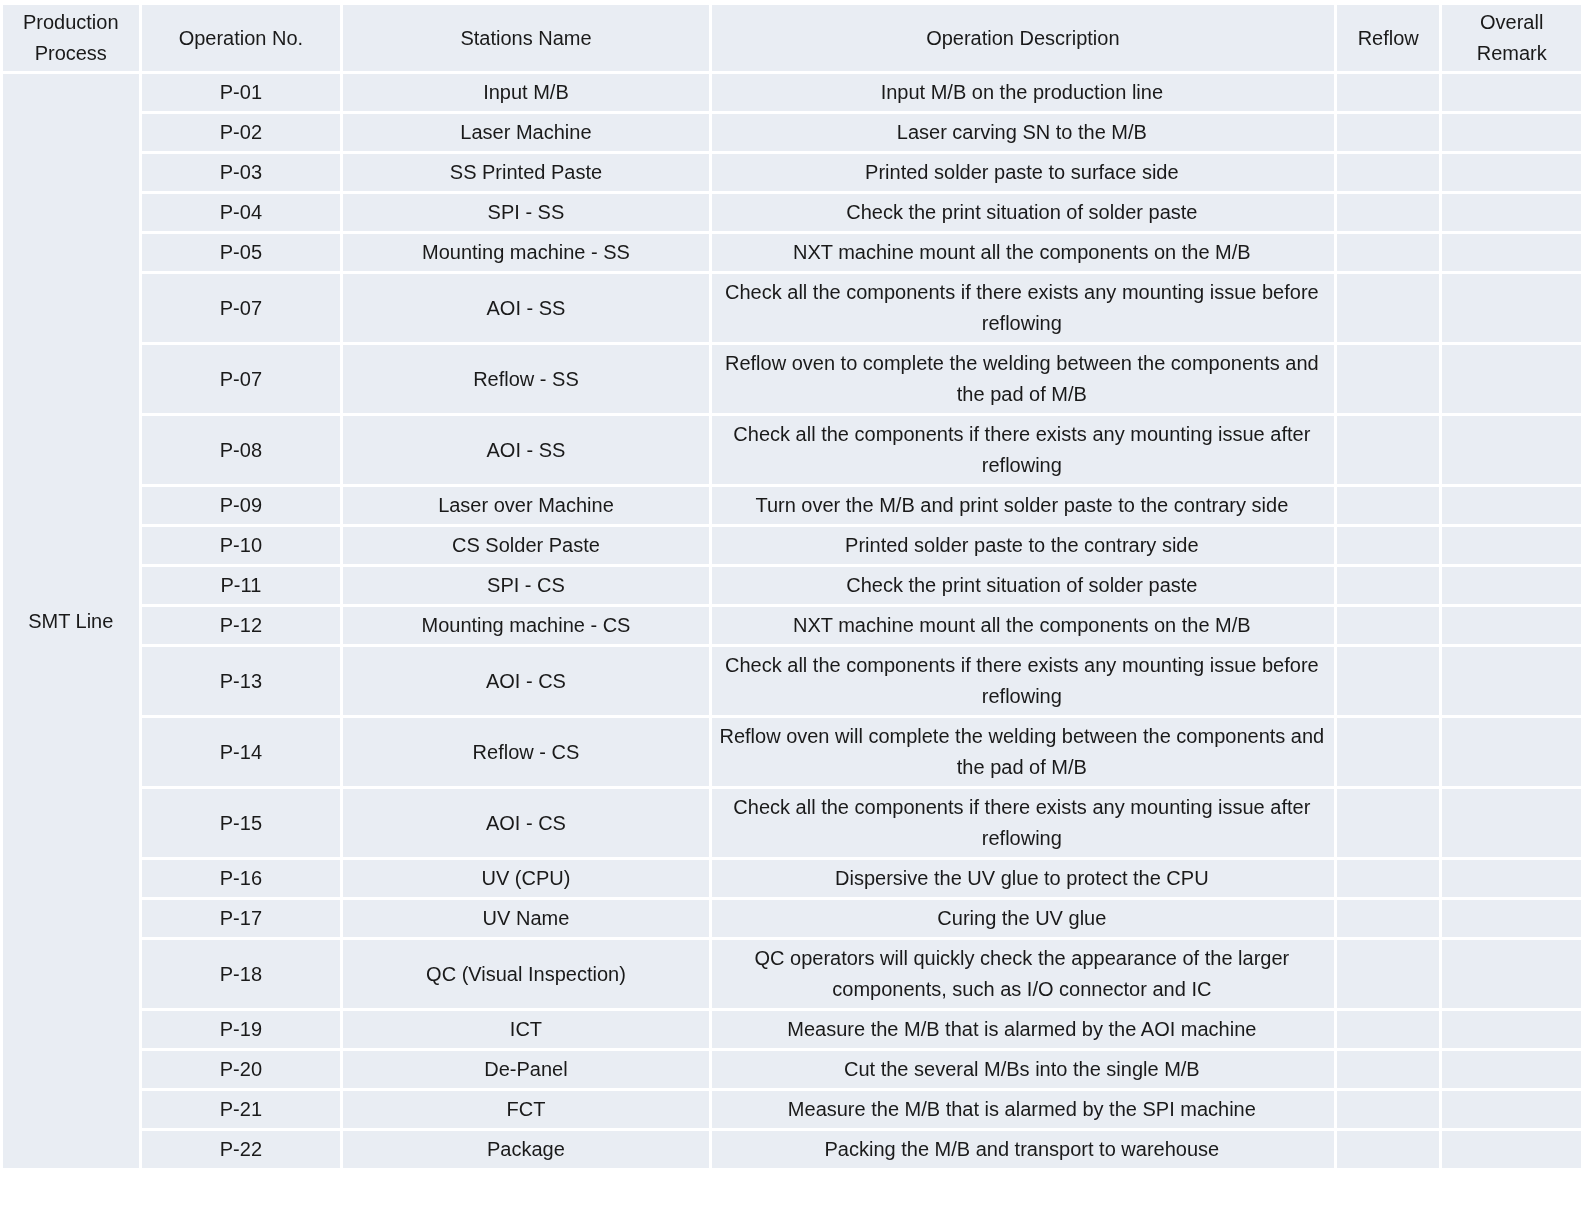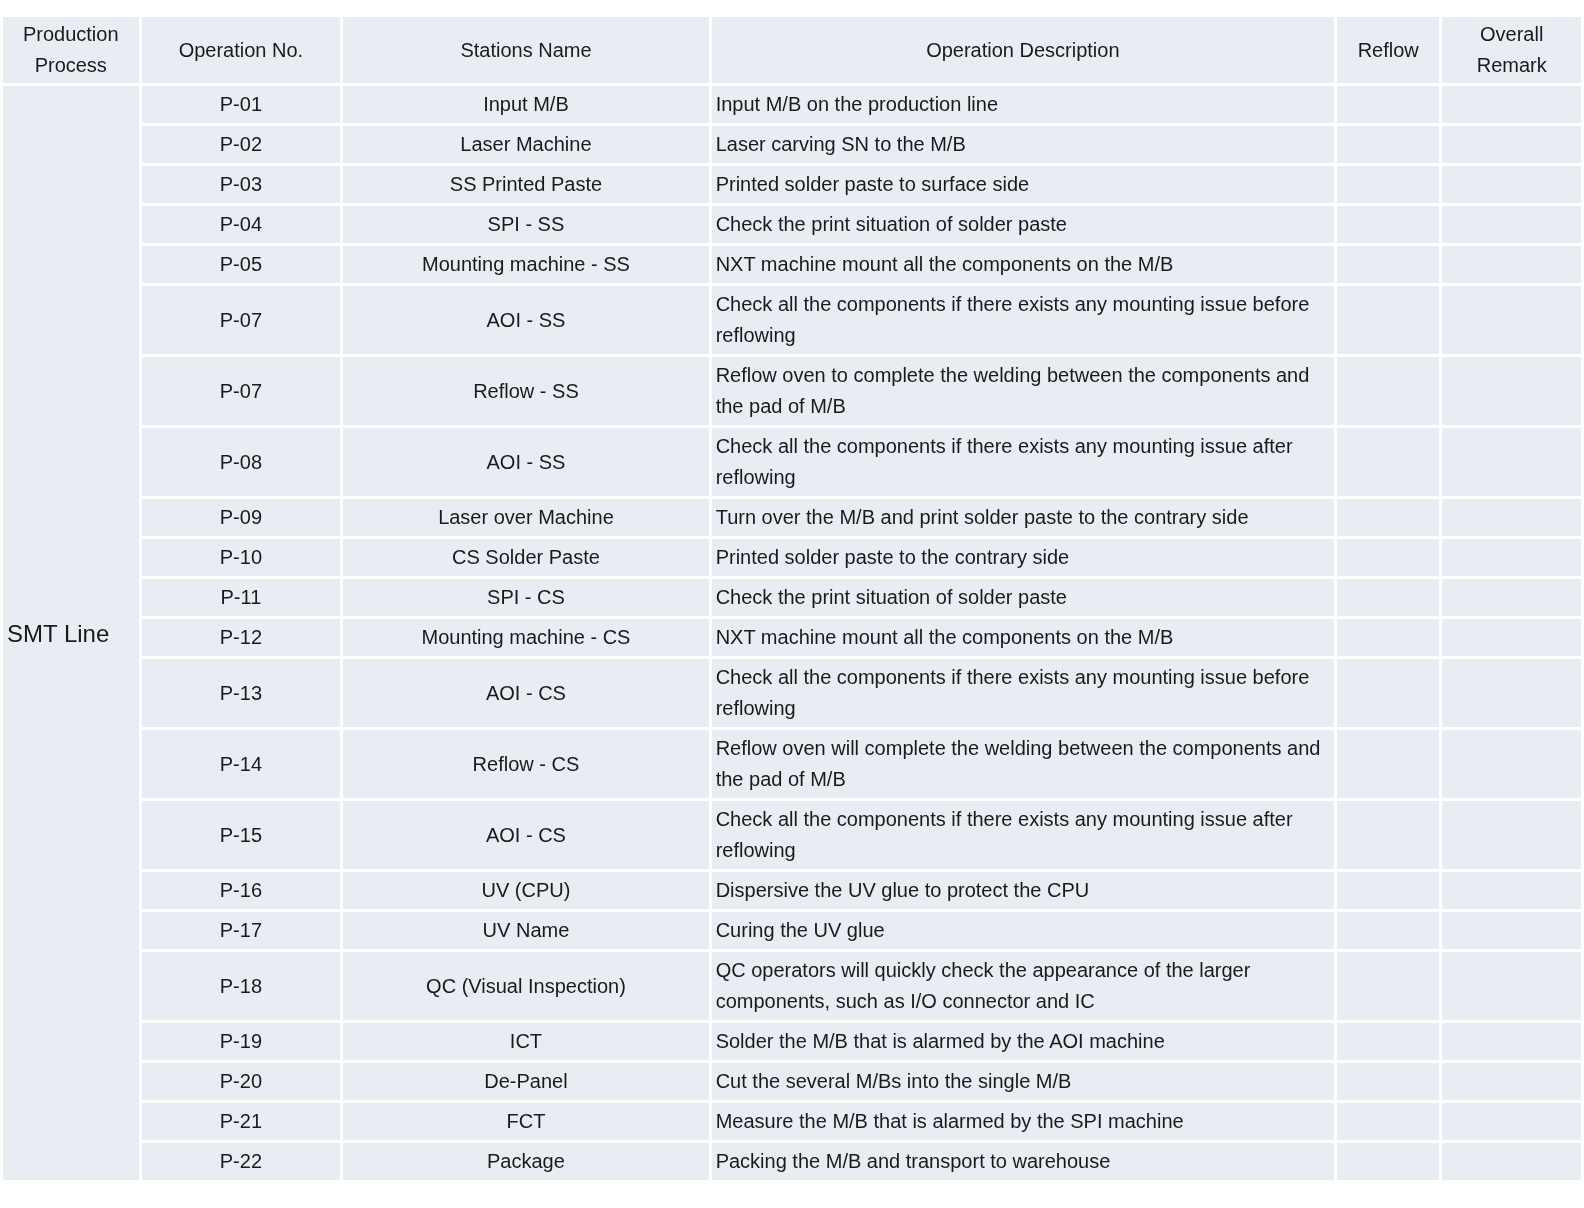--- a/index.html
+++ b/index.html
@@ -8,21 +8,21 @@
     width: 1584px;
     height: 1208px;
     overflow: hidden;
     font-family: "Liberation Sans", sans-serif;
     color: #1a1a1a;
   }
   .slide {
     width: 1336px;
     height: 1208px;
     background: #ffffff;
-    padding-top: 14px;
+    padding-top: 2px;
   }
   table.process-table {
     width: 1584px;
     table-layout: fixed;
     border-collapse: separate;
     border-spacing: 3px;
   }
   col.w-process { width: 135px; }
   col.w-opno    { width: 198px; }
   col.w-station { width: 364px; }
@@ -41,25 +41,25 @@
   thead th {
     height: 64px;
     text-align: center;
     padding: 2px 6px;
   }
   tbody td {
     text-align: center;
     padding: 3px 4px;
   }
   td.c-process {
-    text-align: left;
-    font-size: 24px;
+    text-align: center;
+    font-size: 20px;
   }
   td.c-desc {
-    text-align: left;
+    text-align: center;
     padding: 3px 6px 3px 4px;
     margin-left: 8px;
   }
   td.c-result, td.c-remark { padding: 3px 2px; }
 </style>
 </head>
 <body>
 
 <div class="slide">
   <table class="process-table">
@@ -205,21 +205,21 @@
         <tr>
     <td class="c-opno">P-18</td>
     <td class="c-station">QC (Visual Inspection)</td>
     <td class="c-desc">QC operators will quickly check the appearance of the larger components, such as I/O connector and IC</td>
     <td class="c-result"></td>
     <td class="c-remark"></td>
   </tr>
         <tr>
     <td class="c-opno">P-19</td>
     <td class="c-station">ICT</td>
-    <td class="c-desc">Solder the M/B that is alarmed by the AOI machine</td>
+    <td class="c-desc">Measure the M/B that is alarmed by the AOI machine</td>
     <td class="c-result"></td>
     <td class="c-remark"></td>
   </tr>
         <tr>
     <td class="c-opno">P-20</td>
     <td class="c-station">De-Panel</td>
     <td class="c-desc">Cut the several M/Bs into the single M/B</td>
     <td class="c-result"></td>
     <td class="c-remark"></td>
   </tr>

